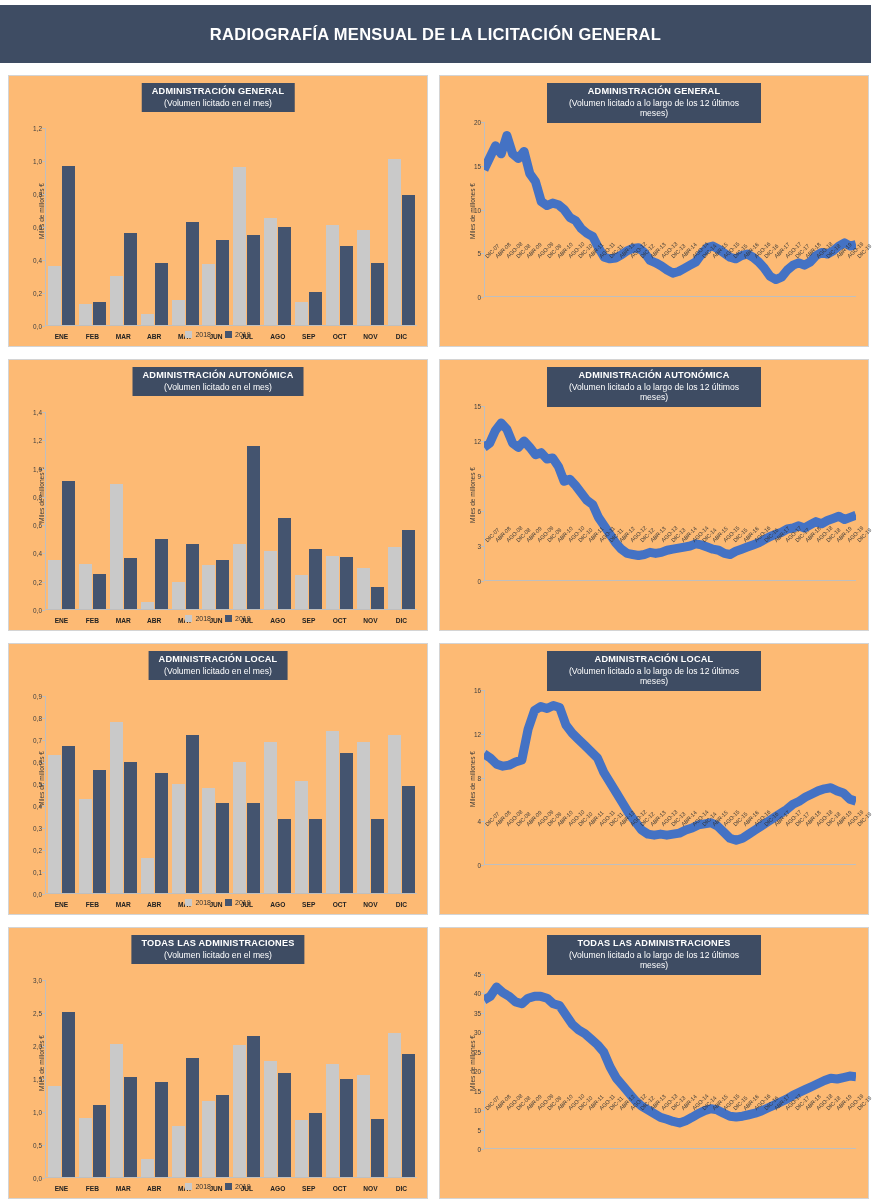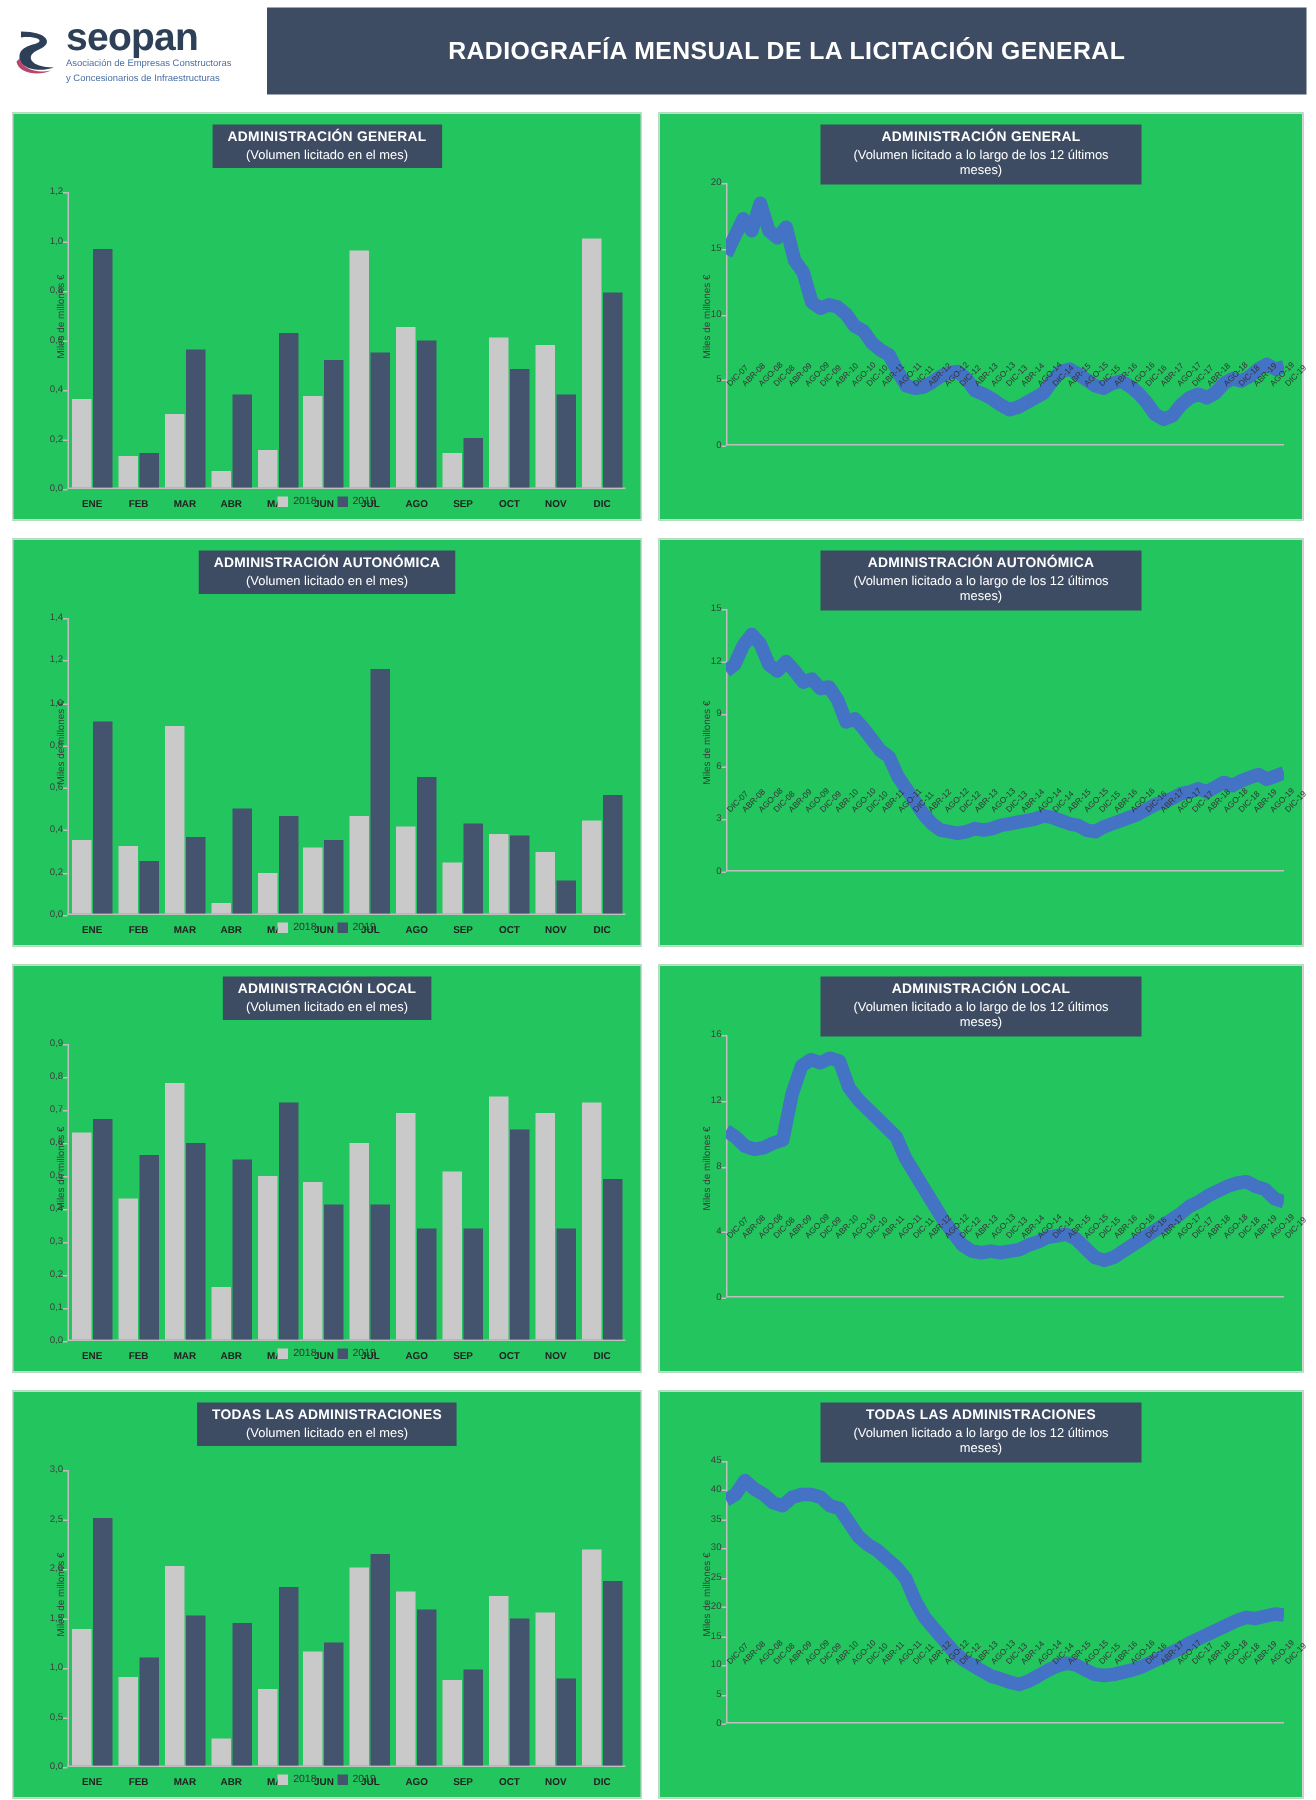--- a/index.html
+++ b/index.html
@@ -39,21 +39,21 @@
   
   .grid {
     display: grid;
     grid-template-columns: 420px 430px;
     column-gap: 11px;
     row-gap: 12px;
     padding: 12px 8px 0 8px;
   }
   .panel {
     border: 1px solid #d4d4d4;
-    background: #22c55e;
+    background: #fdba74;
     position: relative;
     height: 272px;
   }
   .panel.right { height: 272px; }
 
   .chart-title {
     position: absolute; left: 50%; transform: translateX(-50%);
     top: 7px;
     background: #3e4c63; color: #fff;
     text-align: center;
@@ -134,33 +134,20 @@
     font-size: 5.5px; color: #333;
     transform: rotate(-45deg);
     transform-origin: left top;
     white-space: nowrap;
   }
 </style>
 </head>
 <body>
 
 <div class="header">
-  <div class="logo-box">
-    <div class="logo-swirl">
-      <svg width="30" height="34" viewBox="0 0 30 34">
-        <path d="M4 4 C 22 4, 26 12, 16 16 C 6 20, 10 28, 26 28 C 14 32, 2 28, 3 20 C 4 13, 14 13, 16 11 C 18 9, 12 7, 4 8 Z" fill="#2e4057"></path>
-        <path d="M3 22 C 5 29, 14 32, 24 30 C 16 34, 2 32, 1 24 Z" fill="#b8456b"></path>
-      </svg>
-    </div>
-    <div class="logo-text">
-      <div class="logo-name">seopan</div>
-      <div class="logo-sub">Asociación de Empresas Constructoras</div>
-      <div class="logo-sub">y Concesionarios de Infraestructuras</div>
-    </div>
-  </div>
   <div class="title-bar">RADIOGRAFÍA MENSUAL DE LA LICITACIÓN GENERAL</div>
 </div>
 
 <div class="grid" id="grid">
     <div class="panel left">
       <div class="chart-title">
         <div class="t1">ADMINISTRACIÓN GENERAL</div>
         <div class="t2">(Volumen licitado en el mes)</div>
       </div>
       <div class="ylab">Miles de millones €</div>

